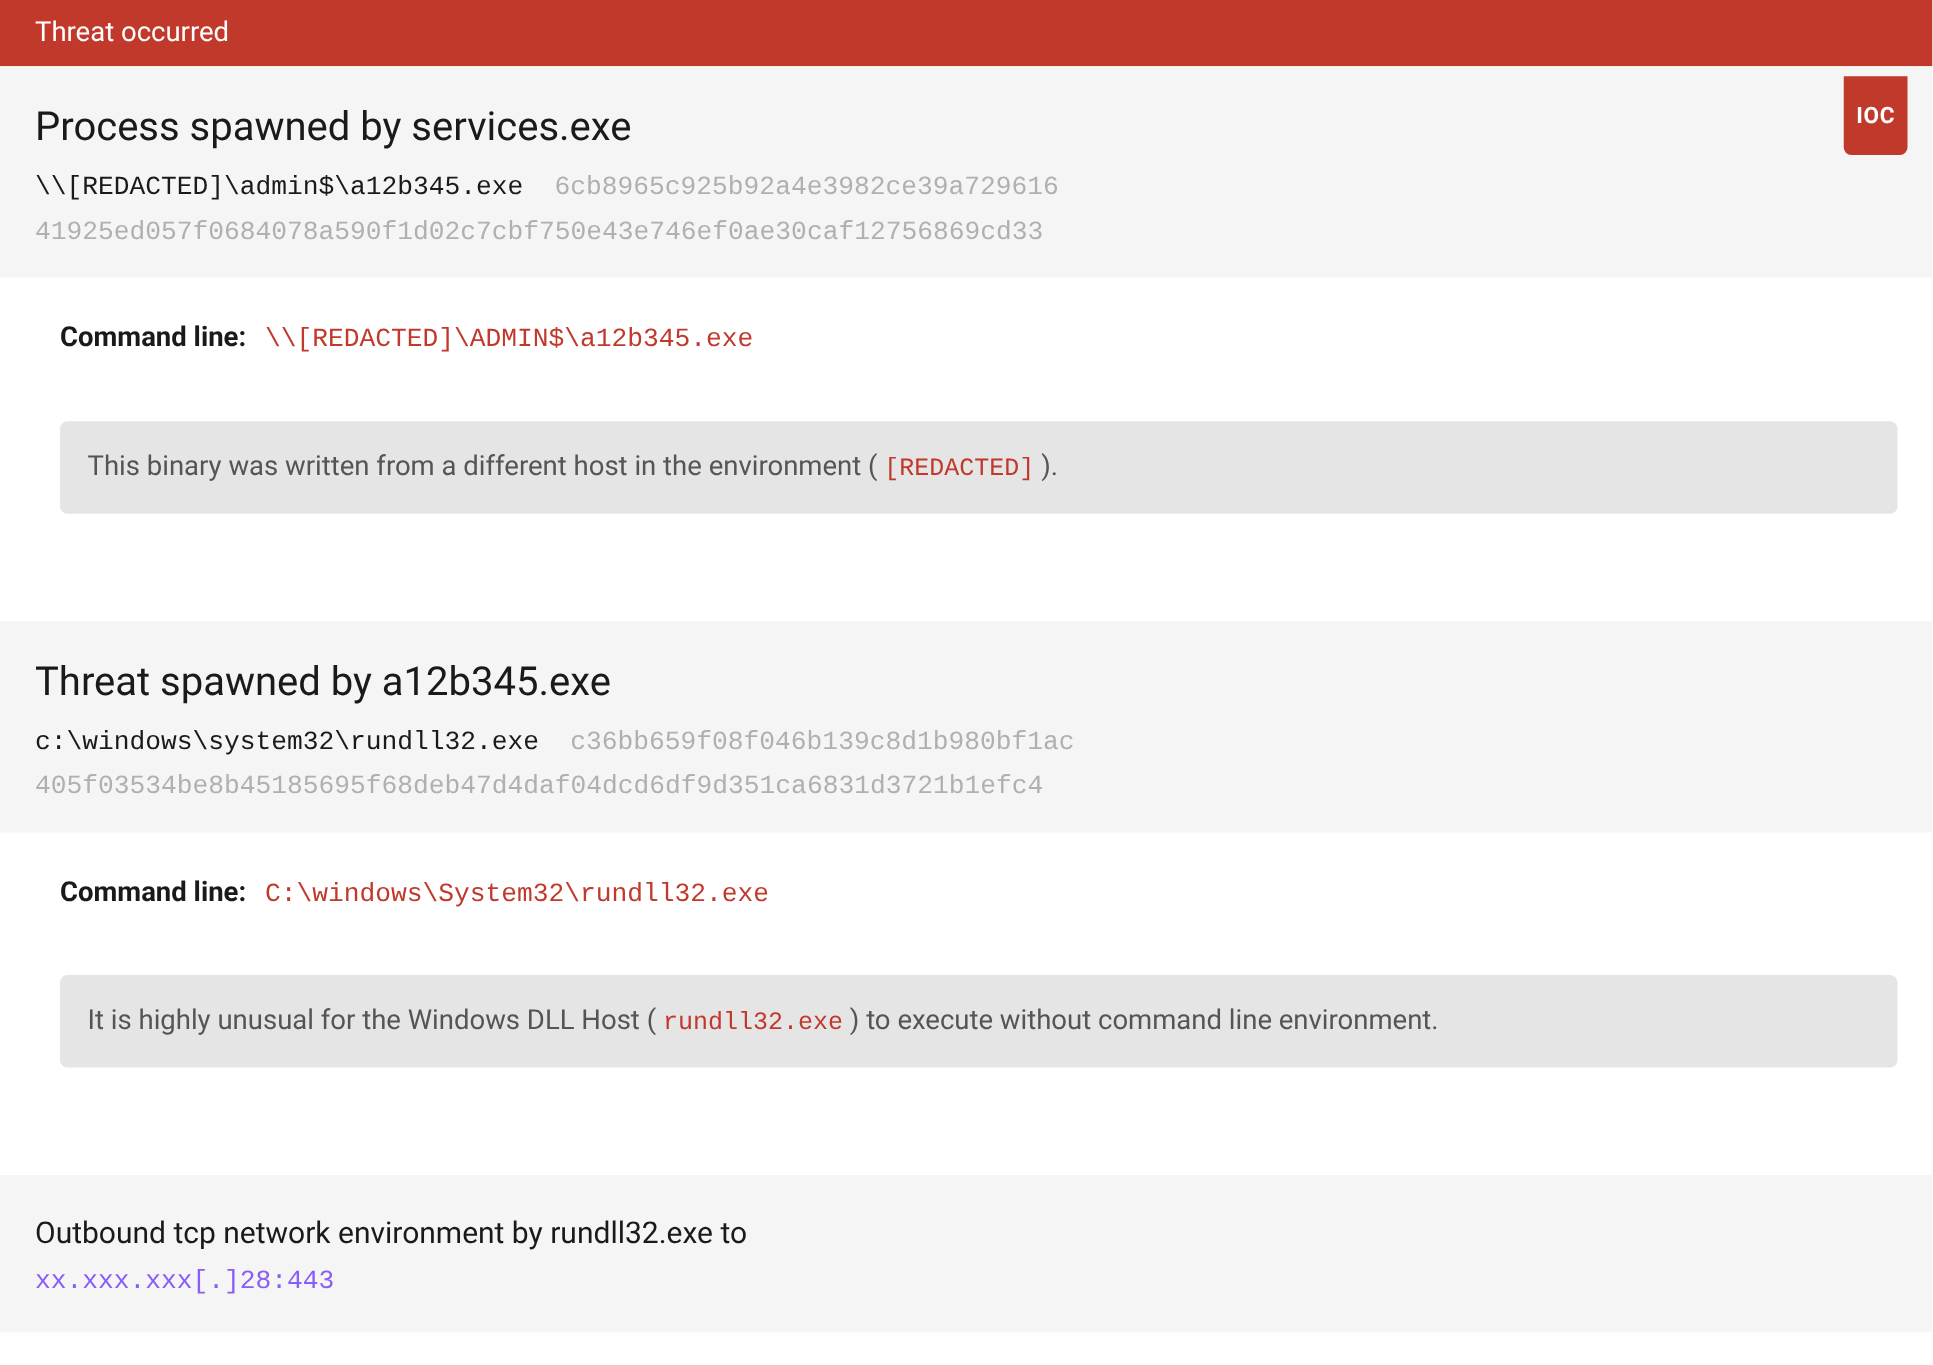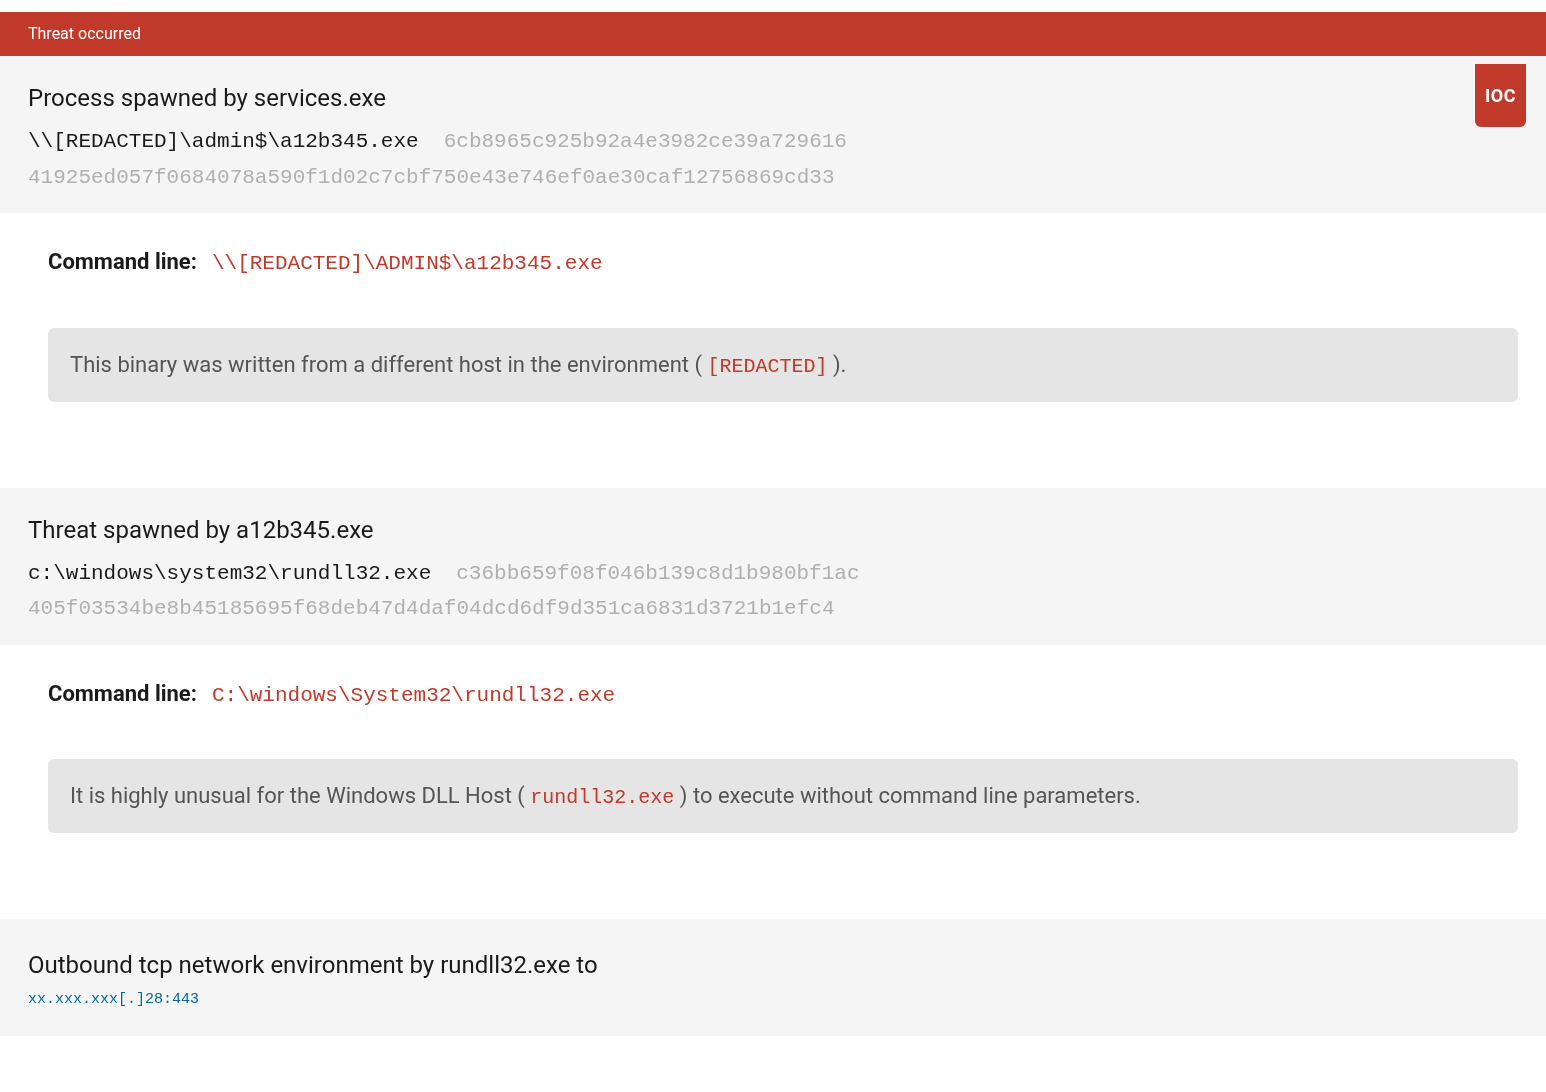--- a/index.html
+++ b/index.html
@@ -8,23 +8,22 @@
     background: #ffffff;
     color: #1a1a1a;
     font-size: 20px;
     line-height: 1.5;
     width: 1546px;
   }
   .header-bar {
     background: #c0392b;
     color: #ffffff;
     padding: 10px 28px;
-    font-size: 16px;
+    font-size: 22px;
     font-weight: 400;
-    margin-top: 12px;
   }
   .section-gray {
     background: #f5f5f5;
     padding: 24px 28px 20px 28px;
     position: relative;
   }
   .section-white {
     background: #ffffff;
     padding: 32px 28px 32px 48px;
   }
@@ -34,21 +33,21 @@
     right: 20px;
     background: #c0392b;
     color: #ffffff;
     font-weight: 700;
     font-size: 18px;
     padding: 18px 10px;
     border-radius: 0 0 6px 6px;
     letter-spacing: 0.5px;
   }
   .proc-title {
-    font-size: 24px;
+    font-size: 32px;
     font-weight: 400;
     color: #1a1a1a;
     margin-bottom: 10px;
   }
   .mono {
     font-family: "SFMono-Regular", Consolas, "Liberation Mono", Menlo, monospace;
     font-size: 21px;
   }
   .path-line { margin-bottom: 4px; }
   .path-text { color: #1a1a1a; }
@@ -83,22 +82,22 @@
     padding: 28px 28px 24px 28px;
   }
   .net-title {
     font-size: 24px;
     font-weight: 400;
     color: #1a1a1a;
     margin-bottom: 6px;
   }
   .net-addr {
     font-family: "SFMono-Regular", Consolas, "Liberation Mono", Menlo, monospace;
-    font-size: 15px;
-    color: #0369a1;
+    font-size: 21px;
+    color: #8b5cf6;
   }
 </style>
 </head>
 <body>
 
 <div class="header-bar">
   <span>Threat occurred</span>
 </div>
 
 <div class="section-gray">
@@ -129,21 +128,21 @@
   </div>
   <div class="mono hash-line">405f03534be8b45185695f68deb47d4daf04dcd6df9d351ca6831d3721b1efc4</div>
 </div>
 
 <div class="section-white">
   <div>
     <span class="cmd-label">Command line:</span>
     <span class="mono cmd-value">C:\windows\System32\rundll32.exe</span>
   </div>
   <div class="info-box">
-    <span>It is highly unusual for the Windows DLL Host ( </span><span class="info-highlight">rundll32.exe</span><span> ) to execute without command line parameters.</span>
+    <span>It is highly unusual for the Windows DLL Host ( </span><span class="info-highlight">rundll32.exe</span><span> ) to execute without command line environment.</span>
   </div>
 </div>
 
 <div class="spacer"></div>
 
 <div class="net-section">
   <div class="net-title">Outbound tcp network environment by rundll32.exe to</div>
   <div class="net-addr">xx.xxx.xxx[.]28:443</div>
 </div>
 

